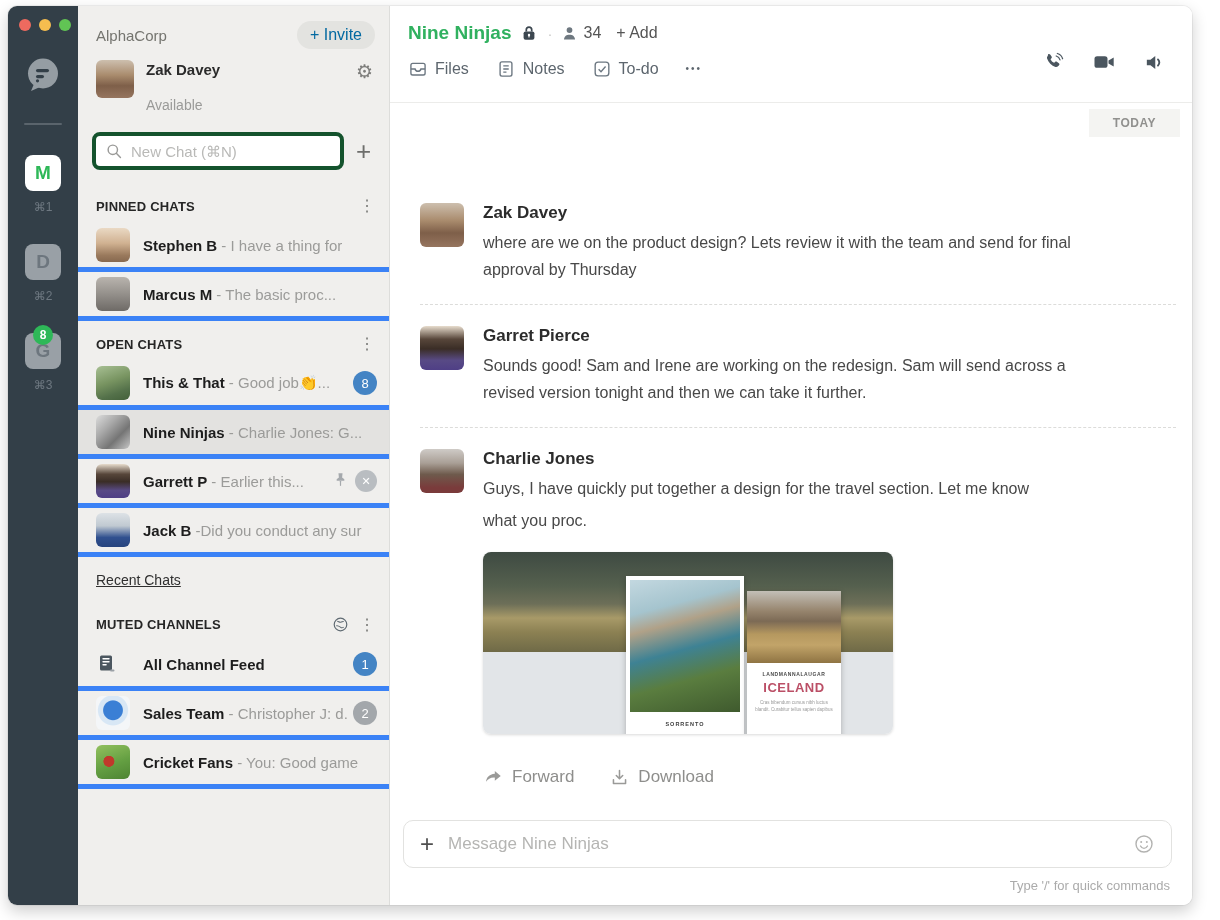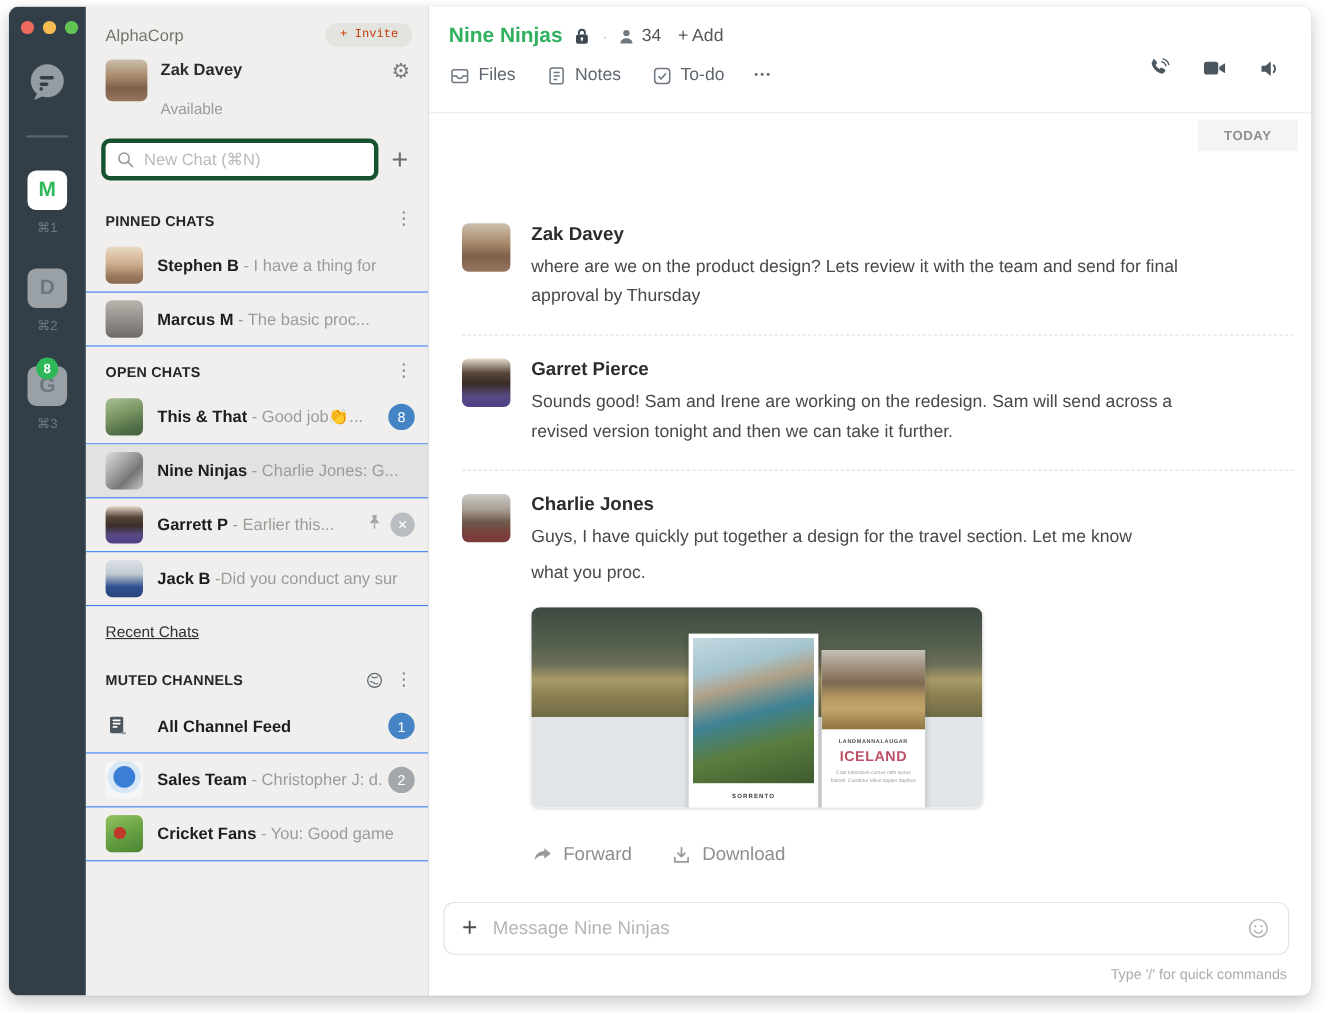--- a/index.html
+++ b/index.html
@@ -20,37 +20,37 @@
   .tile-active { background:#fff; color:#2eb858; }
   .tile-idle { background:#99a0a6; color:#6d767e; }
   .team-shortcut { margin-top:9px; font-size:12px; color:#6e7881; }
   .team-badge { position:absolute; top:-8px; right:8px; min-width:20px; height:20px; border-radius:10px; background:#2eb858;
                 color:#fff; font-size:12px; font-weight:bold; display:flex; align-items:center; justify-content:center; }
 
   
   .sidebar { width:312px; background:#f0efed; border-right:1px solid #dddddb; flex-shrink:0; display:flex; flex-direction:column; }
   .side-head { display:flex; justify-content:space-between; align-items:center; padding:15px 14px 0 18px; }
   .org-name { font-size:15px; color:#74746f; }
-  .invite-pill { background:#e3e3e0; border-radius:15px; padding:5px 13px; font-size:11px; color:#c2410c; cursor:pointer;font-family:Liberation Mono, monospace; }
+  .invite-pill { background:#e3e3e0; border-radius:15px; padding:5px 13px; font-size:16px; color:#0369a1; cursor:pointer; }
   .user-row { display:flex; padding:11px 16px 6px 18px; align-items:flex-start; }
   .avatar-sm { width:38px; height:38px; border-radius:6px; flex-shrink:0; }
   .user-meta { margin-left:12px; }
   .user-name { font-size:15px; font-weight:bold; color:#2b2b2b; padding-top:1px; }
   .user-status { font-size:14px; color:#9a9a98; margin-top:19px; }
   .gear { margin-left:auto; font-size:19px; color:#7d7d7b; cursor:pointer; line-height:1; padding-top:2px; }
   .search-row { display:flex; align-items:center; padding:13px 6px 13px 14px; }
   .search-box { flex:1; background:#fff; border:4px solid #14532d; border-radius:8px; height:38px; display:flex; align-items:center; padding:0 10px; }
   .search-box input { border:none; outline:none; flex:1; font-size:15px; margin-left:8px; color:#444; font-family:"Liberation Sans",sans-serif; background:transparent; }
   .search-box input::placeholder { color:#b9b9b7; }
   .plus-btn { width:44px; text-align:center; font-size:26px; color:#6e6e6c; font-weight:300; cursor:pointer; }
   .section-head { display:flex; align-items:center; padding:15px 14px 9px 18px; }
   .section-title { font-size:13px; font-weight:bold; color:#262626; letter-spacing:.2px; }
   .section-icons { margin-left:auto; display:flex; align-items:center; gap:10px; }
   .kebab { font-size:16px; color:#7c7c7a; cursor:pointer; line-height:1; }
-  .chat-row { display:flex; align-items:center; height:49px; padding:0 12px 0 18px; border-bottom:1px solid #3b82f6; cursor:pointer; }
+  .chat-row { display:flex; align-items:center; height:49px; padding:0 12px 0 18px; border-bottom:5px solid #3b82f6; cursor:pointer; }
   .chat-row.selected { background:#e3e2e0; }
   .avatar-xs { width:34px; height:34px; border-radius:6px; flex-shrink:0; margin-right:13px; }
   .chat-label { flex:1; font-size:15px; white-space:nowrap; overflow:hidden; min-width:0; }
   .chat-name { font-weight:bold; color:#1d1d1d; }
   .chat-preview { color:#9b9b99; }
   .badge { min-width:24px; height:24px; border-radius:12px; color:#fff; font-size:13px; display:flex; align-items:center; justify-content:center;
            flex-shrink:0; margin-left:6px; padding:0 4px; }
   .badge-blue { background:#4484c4; } .badge-gray { background:#a3a7ab; }
   .row-pin { flex-shrink:0; margin:0 6px; }
   .close-circle { width:22px; height:22px; border-radius:50%; background:#b9bdc1; color:#fff; font-size:11px; display:flex;

